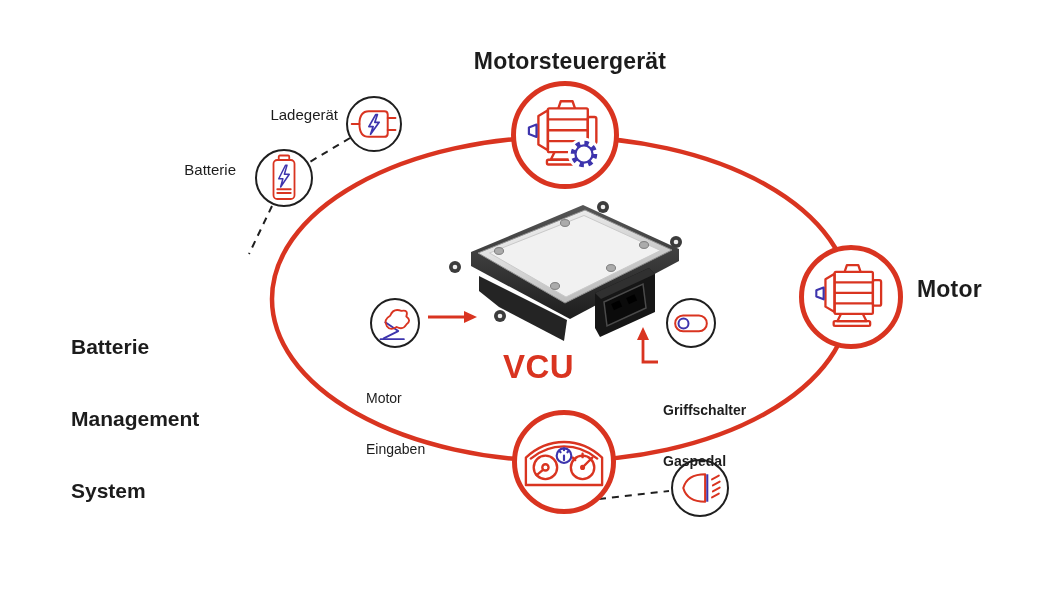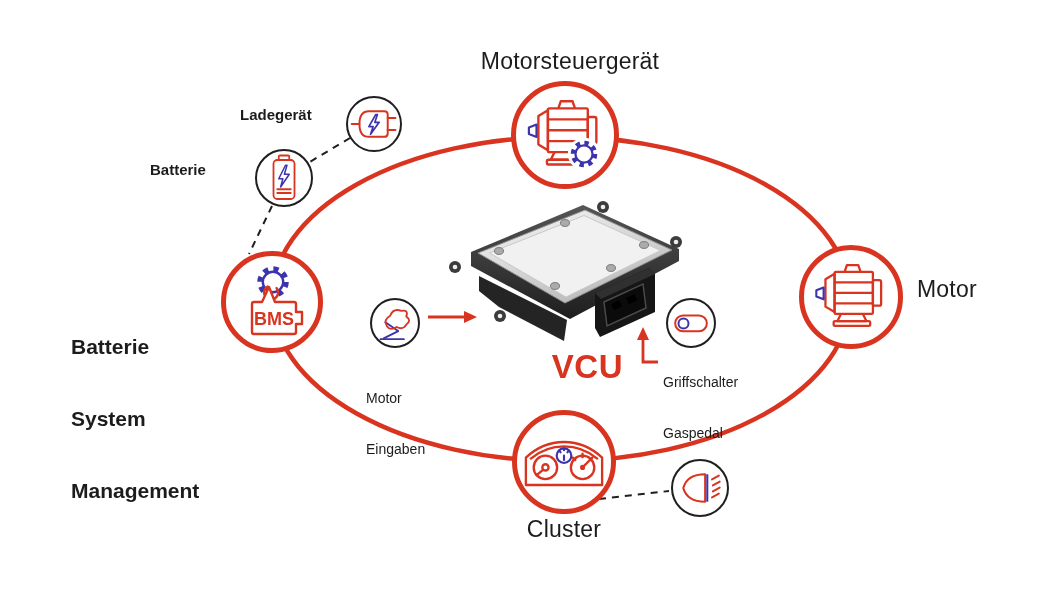--- a/index.html
+++ b/index.html
@@ -6,27 +6,27 @@
   .stage{position:relative;width:1040px;height:595px;background:#ffffff;overflow:hidden;
          font-family:"Liberation Sans",sans-serif;color:#1c1c1c;}
   .stage svg{display:block;}
   .underlay{position:absolute;left:0;top:0;z-index:0;}
   .device{position:absolute;left:443px;top:198px;z-index:1;}
   .node{position:absolute;z-index:2;background:#fff;border-radius:50%;
         display:flex;align-items:center;justify-content:center;box-sizing:border-box;}
   .node-major{border:5px solid #d93420;}
   .node-minor{border:2px solid #1f1f1f;}
   .lbl{position:absolute;z-index:3;white-space:pre;}
-  .lbl-lg{font-weight:normal;font-size:23px;letter-spacing:.2px;}
+  .lbl-lg{font-weight:bold;font-size:23px;letter-spacing:.2px;}
   .lbl-md{font-weight:bold;font-size:21px;line-height:24px;}
   .lbl-sm{font-weight:normal;font-size:15px;line-height:17px;}
   .lbl-xs{font-weight:normal;font-size:14px;line-height:17px;}
-  .vcu{font-weight:bold;font-size:33px;color:#d93420;letter-spacing:.5px;text-align:right;}
+  .vcu{font-weight:bold;font-size:33px;color:#d93420;letter-spacing:.5px;text-align:left;}
   .tc{text-align:center;}
-  .tr{text-align:left;font-weight:bold;}
+  .tr{text-align:right;}
 </style>
 </head>
 <body>
 
 <div class="stage">
 
   <svg class="underlay" width="1040" height="595" viewBox="0 0 1040 595">
     <ellipse cx="561" cy="299" rx="289" ry="162" fill="none" stroke="#d93420" stroke-width="4.5"></ellipse>
     <g stroke="#1f1f1f" stroke-width="2" stroke-dasharray="7 6" fill="none">
       <line x1="350" y1="138" x2="308" y2="163"></line>
@@ -154,35 +154,25 @@
       </g>
       <g fill="none" stroke="#3d34ad" stroke-width="2.2" stroke-linecap="round">
         <circle cx="44" cy="22" r="7.5"></circle>
         <line x1="44" y1="22" x2="44" y2="26.5"></line>
         <line x1="40.5" y1="18.5" x2="39" y2="17"></line>
           <line x1="44" y1="16.5" x2="44" y2="14.5"></line>
           <line x1="47.5" y1="18.5" x2="49" y2="17"></line>
       </g>
     </svg>
   </div>
-  <div class="lbl lbl-lg tc" style="left:512px;top:516px;width:104px;">Cluster</div>
-
-  <div class="node node-major" style="left:221px;top:251px;width:102px;height:102px;">
-    <svg width="92" height="92" viewBox="0 0 92 92">
-      <circle cx="47" cy="26" r="13" fill="none" stroke="#3d34ad" stroke-width="5.5" stroke-dasharray="5.1 5.11"></circle>
-      <circle cx="47" cy="26" r="10.2" fill="#fff" stroke="#3d34ad" stroke-width="2.4"></circle>
-      <path d="M50.5,32.1 A7,7 0 1 1 41.6,30.5" fill="none" stroke="#d93420" stroke-width="2.4" stroke-linecap="round"></path>
-      <path d="M28,46 H36 L43,31 L49,46 H68 Q70,46 70,48 V56 H76 V68 H70 V76 Q70,78 68,78 H28 Q26,78 26,76 V48 Q26,46 28,46 Z" fill="#fff" stroke="#d93420" stroke-width="2.4" stroke-linejoin="round"></path>
-      <text x="48" y="69" text-anchor="middle" font-family="Liberation Sans, sans-serif" font-size="18" font-weight="bold" fill="#d93420">BMS</text>
-    </svg>
-  </div>
+
   <div class="lbl lbl-md" style="left:71px;top:287px;">
     <div>Batterie</div>
+    <div>Management</div>
     <div>System</div>
-    <div>Management</div>
   </div>
 
   <div class="node node-minor" style="left:346px;top:96px;width:56px;height:56px;">
     <svg width="48" height="40" viewBox="0 0 56 46">
       <g fill="none" stroke="#d93420" stroke-width="2.3" stroke-linecap="round">
         <line x1="2" y1="23" x2="11" y2="23"></line>
         <path d="M22,8 H40 Q44,8 44,12 V34 Q44,38 40,38 H22 Q11,38 11,23 Q11,8 22,8 Z"></path>
         <line x1="44" y1="16" x2="53" y2="16"></line>
           <line x1="44" y1="30" x2="53" y2="30"></line>
       </g>
@@ -217,21 +207,21 @@
     <div>Motor</div>
     <div>Eingaben</div>
   </div>
 
   <div class="node node-minor" style="left:666px;top:298px;width:50px;height:50px;">
     <svg width="44" height="40" viewBox="0 0 52 48">
       <rect x="7" y="15" width="38" height="19" rx="9.5" fill="none" stroke="#d93420" stroke-width="2.4"></rect>
       <circle cx="17" cy="24.5" r="6" fill="none" stroke="#3d34ad" stroke-width="2.4"></circle>
     </svg>
   </div>
-  <div class="lbl lbl-xs" style="left:663px;top:340px;">
+  <div class="lbl lbl-xs" style="left:663px;top:368px;font-weight:bold;">
     <div>Griffschalter</div>
     <div>Gaspedal</div>
   </div>
 
   <div class="node node-minor" style="left:671px;top:459px;width:58px;height:58px;">
     <svg width="48" height="40" viewBox="0 0 56 46">
       <path d="M34,7 Q13,7 8.5,23 Q13,39 34,39 Z" fill="none" stroke="#d93420" stroke-width="2.4" stroke-linejoin="round"></path>
       <line x1="36.5" y1="7" x2="36.5" y2="39" stroke="#3d34ad" stroke-width="2.4"></line>
       <g stroke="#d93420" stroke-width="2.2" stroke-linecap="round">
         <line x1="42" y1="13" x2="50" y2="8.5"></line>

